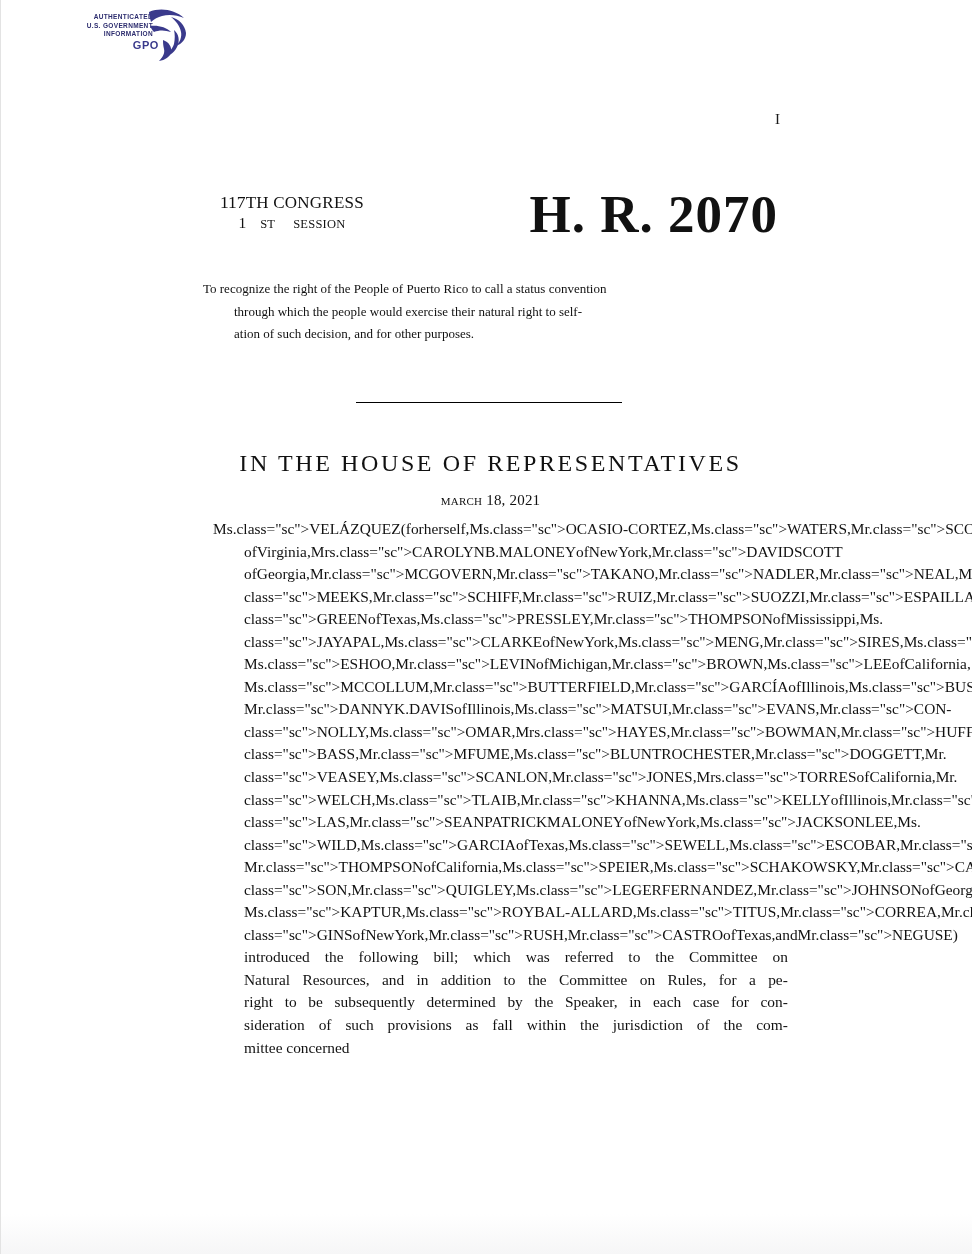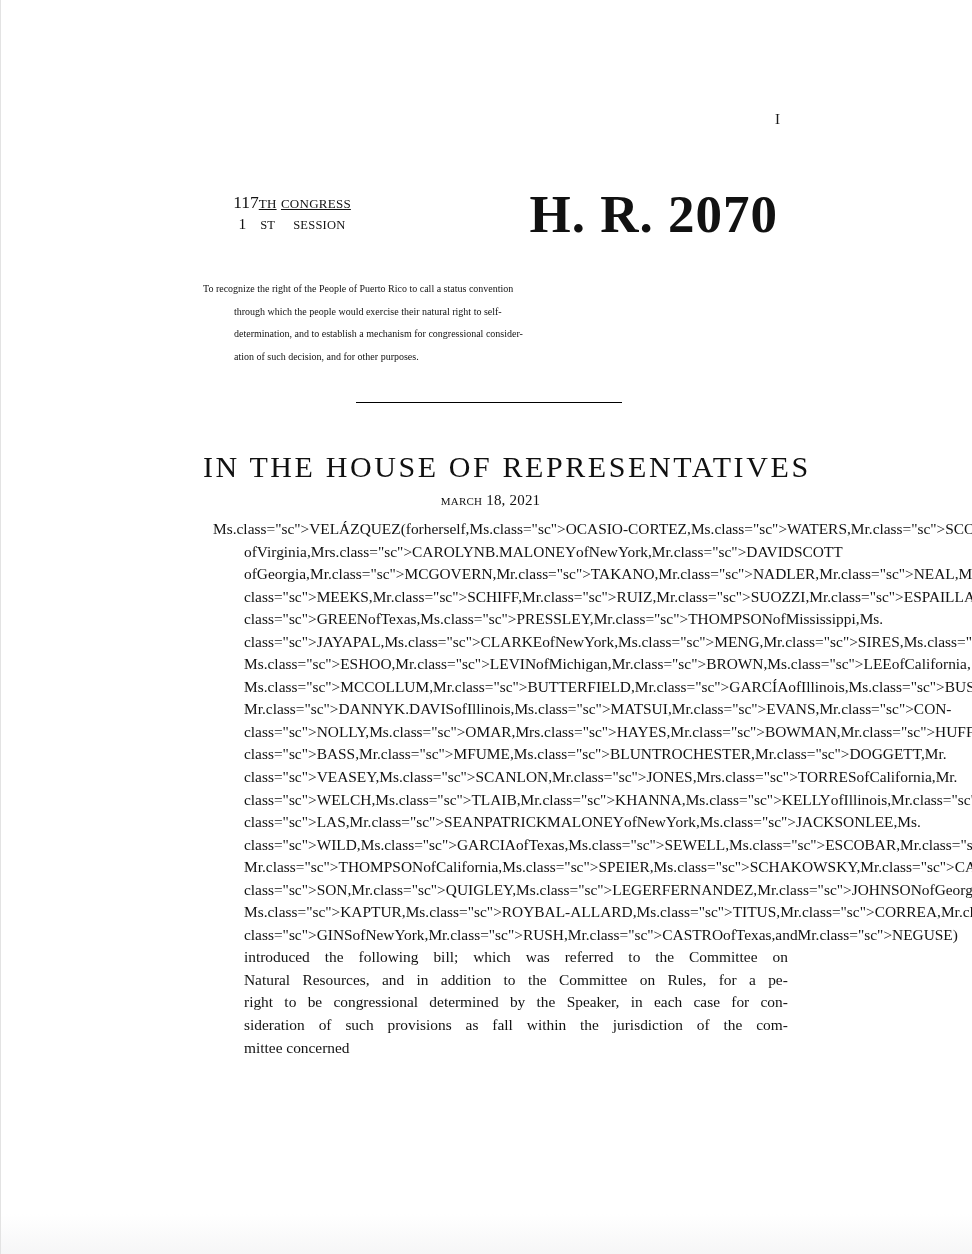--- a/index.html
+++ b/index.html
@@ -93,22 +93,21 @@
     width: 178px;
     text-align: center;
     padding-top: 6px;
   }
   .congress-line {
     font-size: 17.5px;
     line-height: 20px;
     white-space: nowrap;
   }
   .congress-line .sc {
-    font-size: 13px;
-    text-decoration: underline;
+    font-size: 17px;
   }
   .session-line {
     font-size: 15.5px;
     line-height: 19px;
     white-space: nowrap;
   }
   .session-line .sc {
     font-size: 12.5px;
     margin-left: 14px;
   }
@@ -121,21 +120,21 @@
     letter-spacing: 1px;
     white-space: nowrap;
   }
 
   
   .purpose {
     position: absolute;
     left: 202px;
     top: 278px;
     width: 575px;
-    font-size: 10px;
+    font-size: 13px;
     line-height: 22.6px;
     text-align: justify;
     text-justify: inter-word;
   }
   .purpose .ln {
     display: block;
     white-space: nowrap;
   }
   .purpose .ln.j {
     text-align: justify;
@@ -154,21 +153,21 @@
     background: #000000;
   }
 
   
   .chamber {
     position: absolute;
     left: 202px;
     top: 450px;
     width: 575px;
     text-align: center;
-    font-size: 30px;
+    font-size: 24px;
     letter-spacing: 2.6px;
     white-space: nowrap;
   }
   .dateline {
     position: absolute;
     left: 202px;
     top: 492px;
     width: 575px;
     text-align: center;
     font-size: 15px;
@@ -211,35 +210,49 @@
     font-variant: small-caps;
     font-size: 12.6px;
     letter-spacing: 0.25px;
   }
 </style>
 </head>
 <body>
 
 <div class="page">
 
+  <div class="gpo-seal">
+    <div class="gpo-text">
+      <div>AUTHENTICATED</div>
+      <div>U.S. GOVERNMENT</div>
+      <div>INFORMATION</div>
+    </div>
+    <div class="gpo-initials">GPO</div>
+    <svg class="gpo-eagle" viewBox="0 0 50 58">
+      <path d="M8 6 C20 1 34 4 43 12 C36 9 28 8 21 10 C17 11 13 13 10 16 C9 12 8 9 8 6 Z" fill="#3a3a8c"></path>
+      <path d="M30 11 C38 13 44 19 45 27 C45 33 41 38 35 40 C39 36 41 31 40 26 C39 20 35 15 30 11 Z" fill="#3a3a8c"></path>
+      <path d="M33 24 C38 28 39 35 36 41 C33 47 27 51 20 53 C26 49 31 44 33 38 C34 33 34 28 33 24 Z" fill="#3a3a8c"></path>
+      <path d="M22 34 C28 36 31 41 30 46 C29 51 24 54 18 55 C22 51 24 47 23 43 C22 39 22 36 22 34 Z" fill="#3a3a8c"></path>
+      <path d="M9 20 C17 19 25 21 30 26 C24 24 18 24 13 26 C11 24 10 22 9 20 Z" fill="#3a3a8c"></path>
+    </svg>
+  </div>
 
   <div class="folio">I</div>
 
   <div class="masthead">
     <div class="congress-block">
       <div class="congress-line"><span>117</span><span class="sc">TH</span> <span class="sc">CONGRESS</span></div>
       <div class="session-line"><span>1</span><span class="sc">ST</span> <span class="sc">SESSION</span></div>
     </div>
     <div class="bill-number">H. R. 2070</div>
   </div>
 
   <div class="purpose">
     <span class="ln j">To recognize the right of the People of Puerto Rico to call a status convention</span>
     <span class="ln j ind">through which the people would exercise their natural right to self-</span>
-    <span class="ln j ind">determination, and to establish a mechanism for congressional consider-</span>
     <span class="ln ind">ation of such decision, and for other purposes.</span>
   </div>
 
   <div class="rule"></div>
 
   <div class="chamber">IN THE HOUSE OF REPRESENTATIVES</div>
   <div class="dateline"><span class="sc">MARCH</span> <span>18, 2021</span></div>
 
   <div class="body-block" id="sponsor-body">
       <span class="line just">
@@ -586,21 +599,21 @@
         <span>on</span>
         <span>Rules,</span>
         <span>for</span>
         <span>a</span>
         <span>pe-</span>
       </span>
       <span class="line ind just">
         <span><span>right</span></span>
         <span>to</span>
         <span>be</span>
-        <span>congressional</span>
+        <span>subsequently</span>
         <span>determined</span>
         <span>by</span>
         <span>the</span>
         <span>Speaker,</span>
         <span>in</span>
         <span>each</span>
         <span>case</span>
         <span>for</span>
         <span>con-</span>
       </span>

